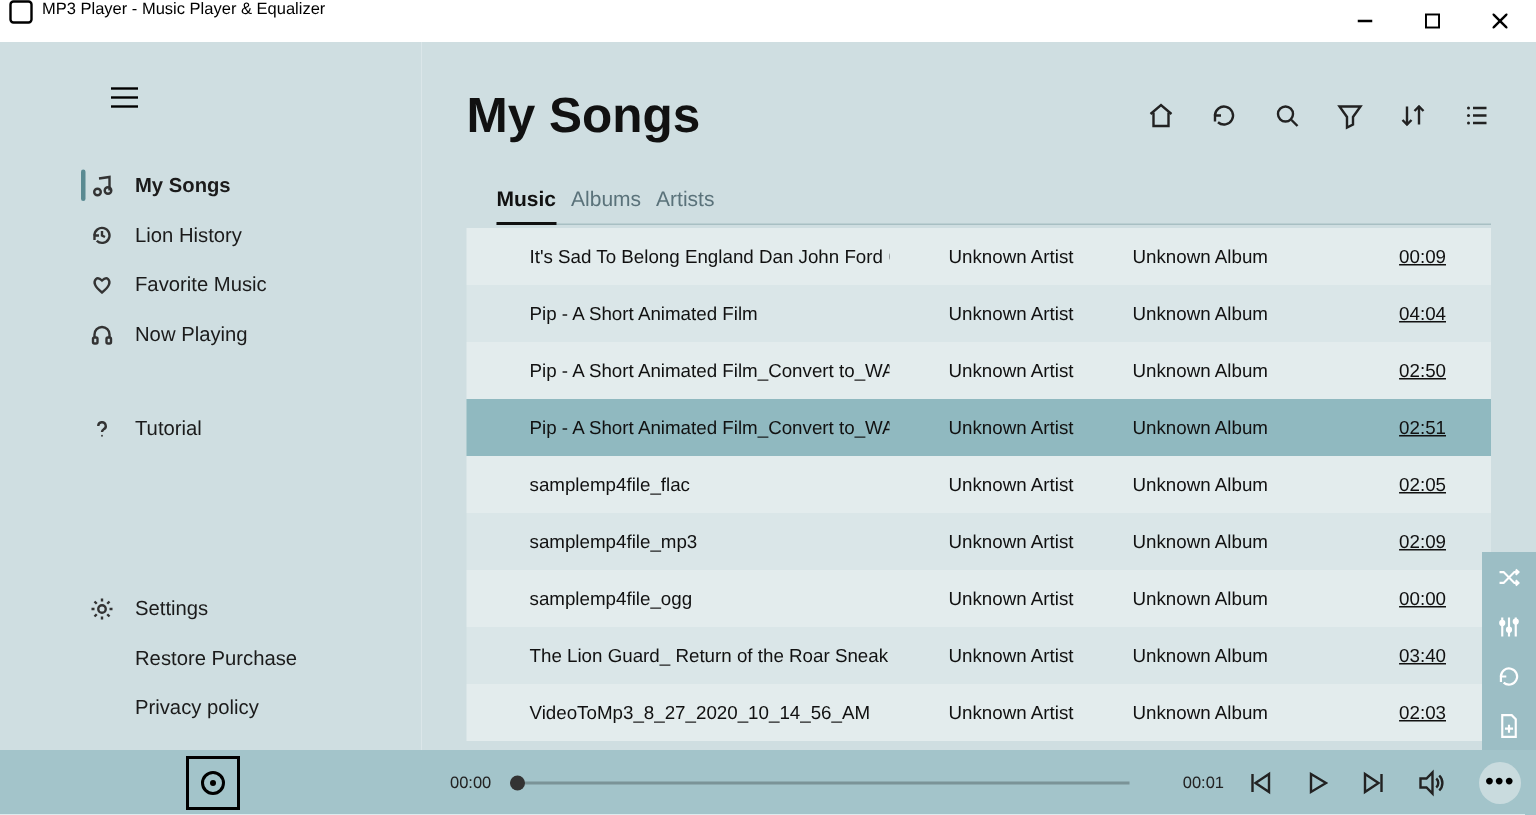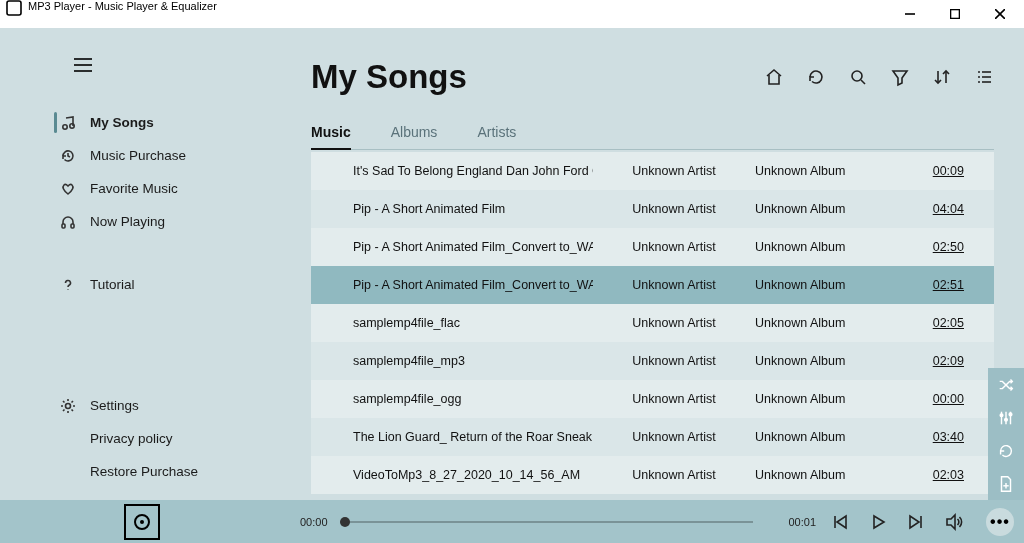--- a/index.html
+++ b/index.html
@@ -27,21 +27,21 @@
   .nav-group2 { margin-top: 30px; }
   .sidebar-bottom { margin-top: auto; padding-bottom: 12px; }
 
   
   .page-title { font-size: 33px; font-weight: 700; color: #111; }
   .header-row { display: flex; align-items: center; justify-content: space-between; }
   .header-icons { display: flex; gap: 22px; align-items: center; color: #222; }
   .header-icons .h-ico { width: 20px; height: 20px; display: inline-flex; align-items: center; justify-content: center; cursor: pointer; }
 
   
-  .tabs { display: flex; gap: 40px; margin-top: 28px; border-bottom: 1px solid #a8bfc3; }
+  .tabs { display: flex; gap: 10px; margin-top: 28px; border-bottom: 1px solid #a8bfc3; margin-left: 20px; }
   .tab { padding-bottom: 8px; font-size: 14px; color: #5a727a; cursor: pointer; }
   .tab.active { font-weight: 600; color: #111; border-bottom: 2px solid #111; margin-bottom: -1px; }
 
   
   .list { margin-top: 2px; }
   .row { display: flex; align-items: center; height: 38px; font-size: 12.5px; color: #111; }
   .row:nth-child(odd) { background: #e3eced; }
   .row:nth-child(even) { background: #dae6e8; }
   .row.selected { background: #90b9c0 !important; }
   .row .c-title  { flex: 0 0 282px; padding-left: 42px; white-space: nowrap; overflow: hidden; }
@@ -119,21 +119,21 @@
       <span class="label">My Songs</span>
     </div>
     <div class="nav-item">
       <span class="ico">
           <svg viewBox="0 0 16 16">
             <path d="M3 8a5 5 0 1 1 1.5 3.5"></path>
             <polyline points="3,11 3,8 6,8"></polyline>
             <polyline points="8,5 8,8 10,9"></polyline>
           </svg>
         </span>
-      <span class="label">Music Purchase</span>
+      <span class="label">Lion History</span>
     </div>
     <div class="nav-item">
       <span class="ico">
           <svg viewBox="0 0 16 16">
             <path d="M8 13 C3 9 2 6 4 4 c1.5-1.5 3 0 4 1 c1-1 2.5-2.5 4-1 c2 2 1 5 -4 9z"></path>
           </svg>
         </span>
       <span class="label">Favorite Music</span>
     </div>
     <div class="nav-item">
@@ -164,25 +164,25 @@
         <span class="ico">
             <svg viewBox="0 0 16 16">
               <circle cx="8" cy="8" r="2.5"></circle>
               <path d="M8 1v2M8 13v2M1 8h2M13 8h2M3 3l1.5 1.5M11.5 11.5L13 13M13 3l-1.5 1.5M4.5 11.5L3 13"></path>
             </svg>
           </span>
         <span class="label">Settings</span>
       </div>
       <div class="nav-item">
         <span class="ico"></span>
-        <span class="label">Privacy policy</span>
+        <span class="label">Restore Purchase</span>
       </div>
       <div class="nav-item">
         <span class="ico"></span>
-        <span class="label">Restore Purchase</span>
+        <span class="label">Privacy policy</span>
       </div>
     </div>
   </div>
 
   <div class="content">
     <div class="header-row">
       <div class="page-title">My Songs</div>
       <div class="header-icons">
         <span class="h-ico">
             <svg viewBox="0 0 20 20">

